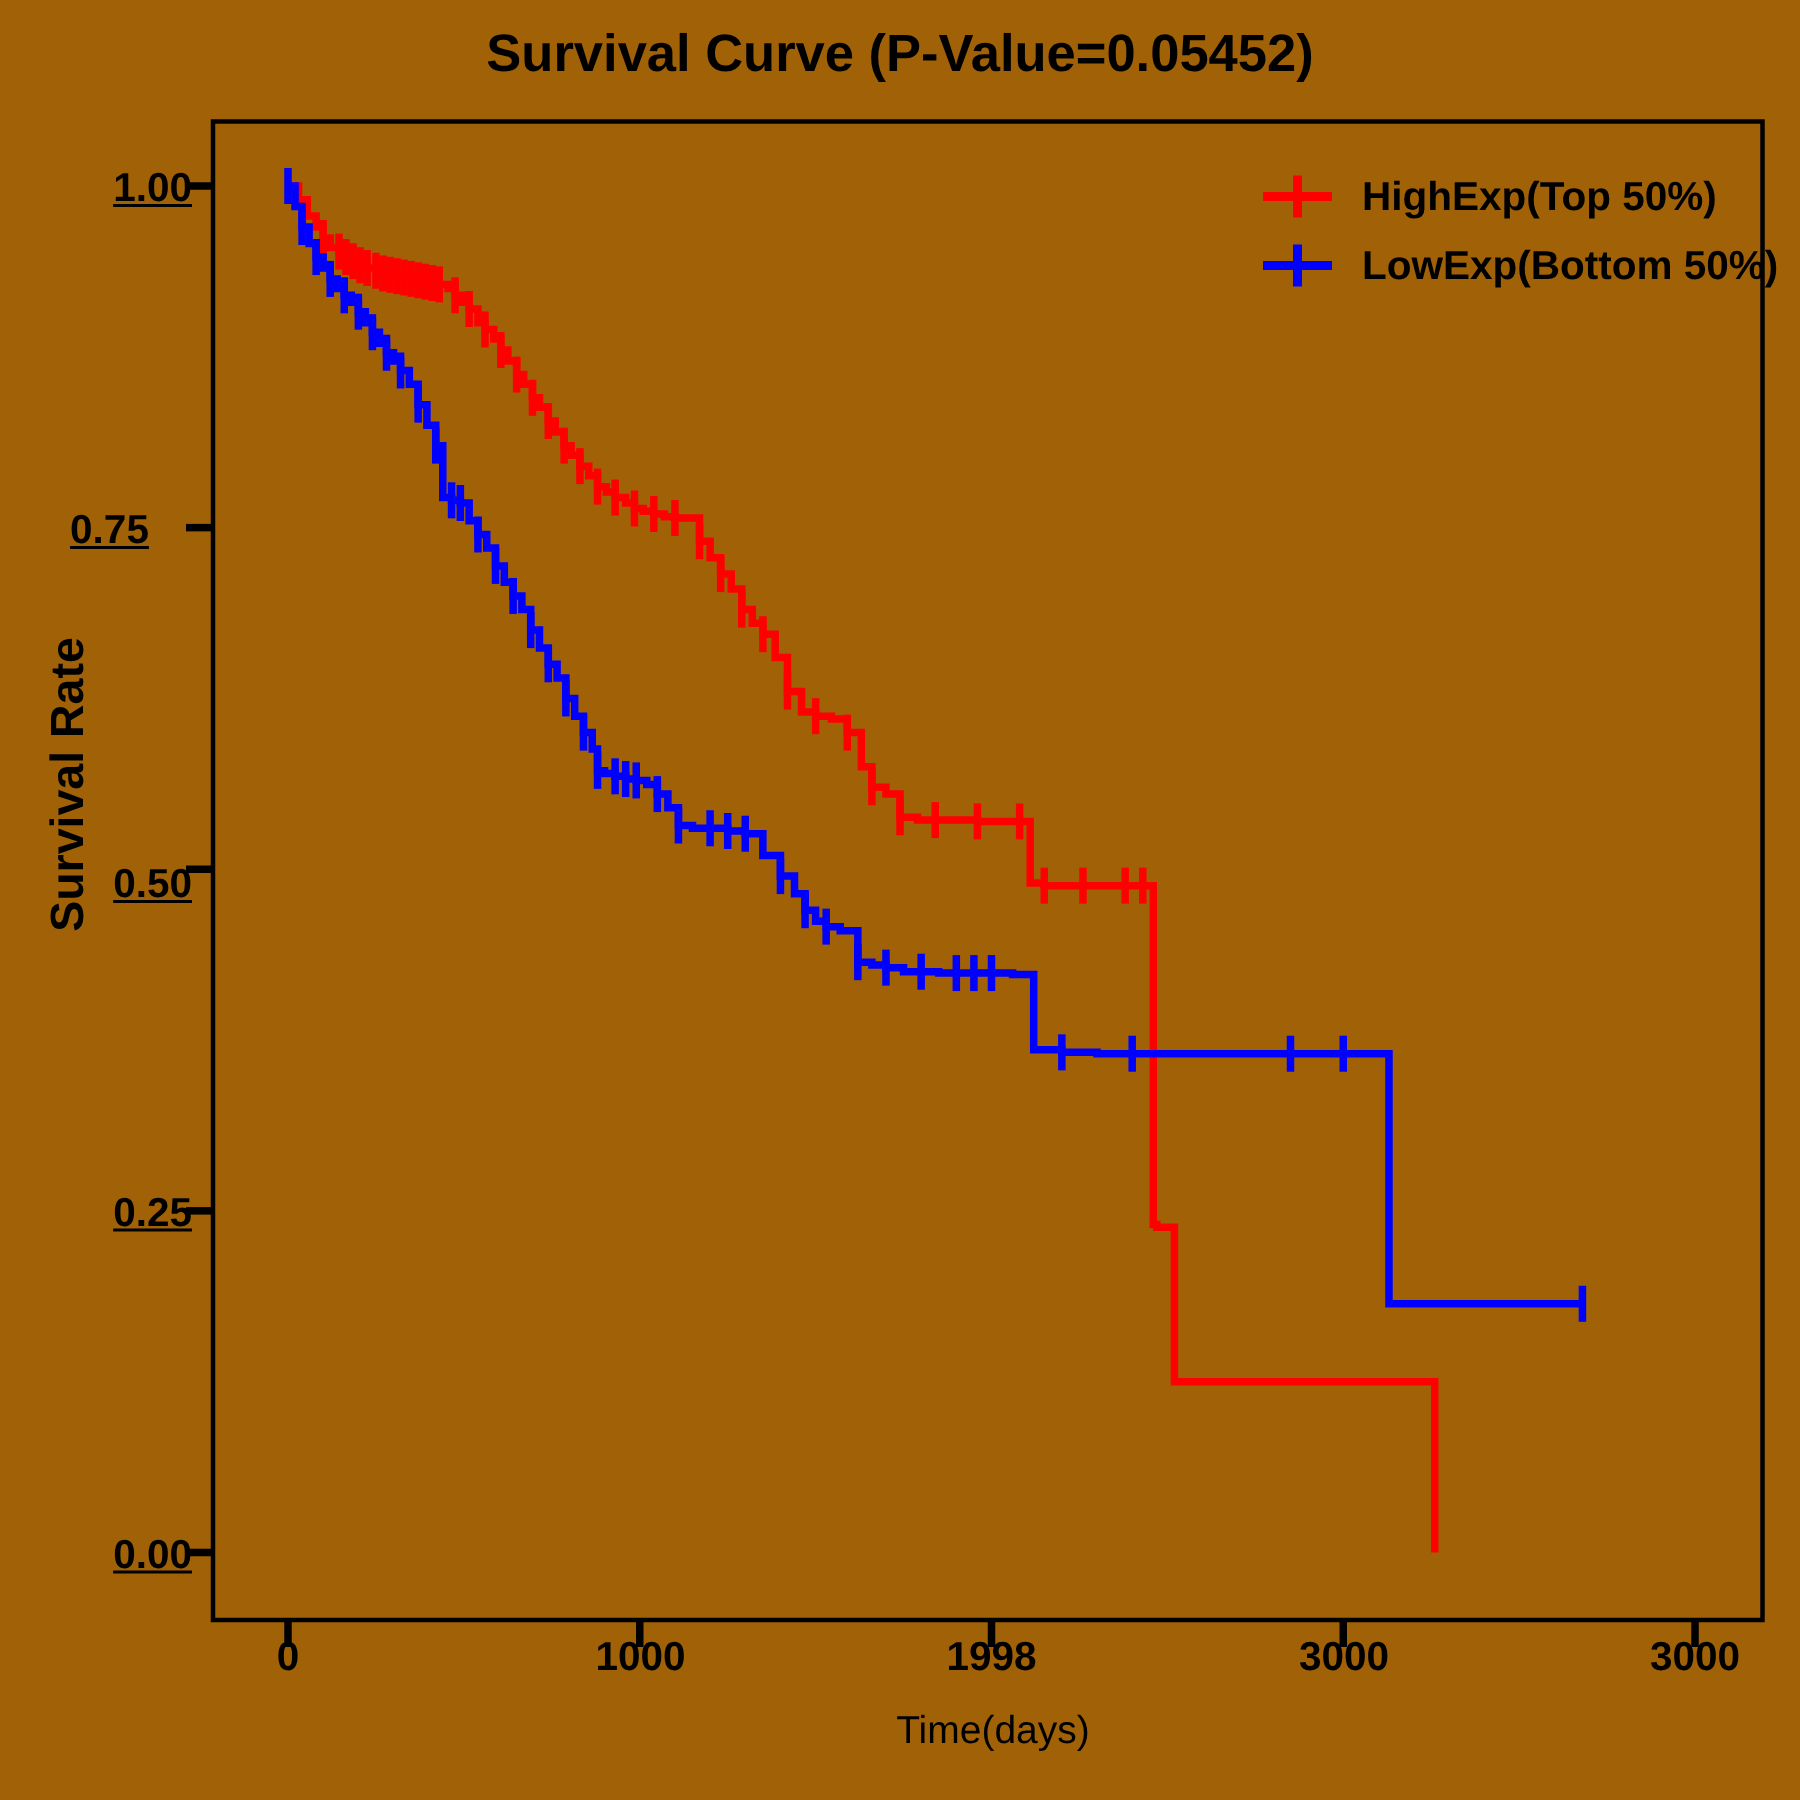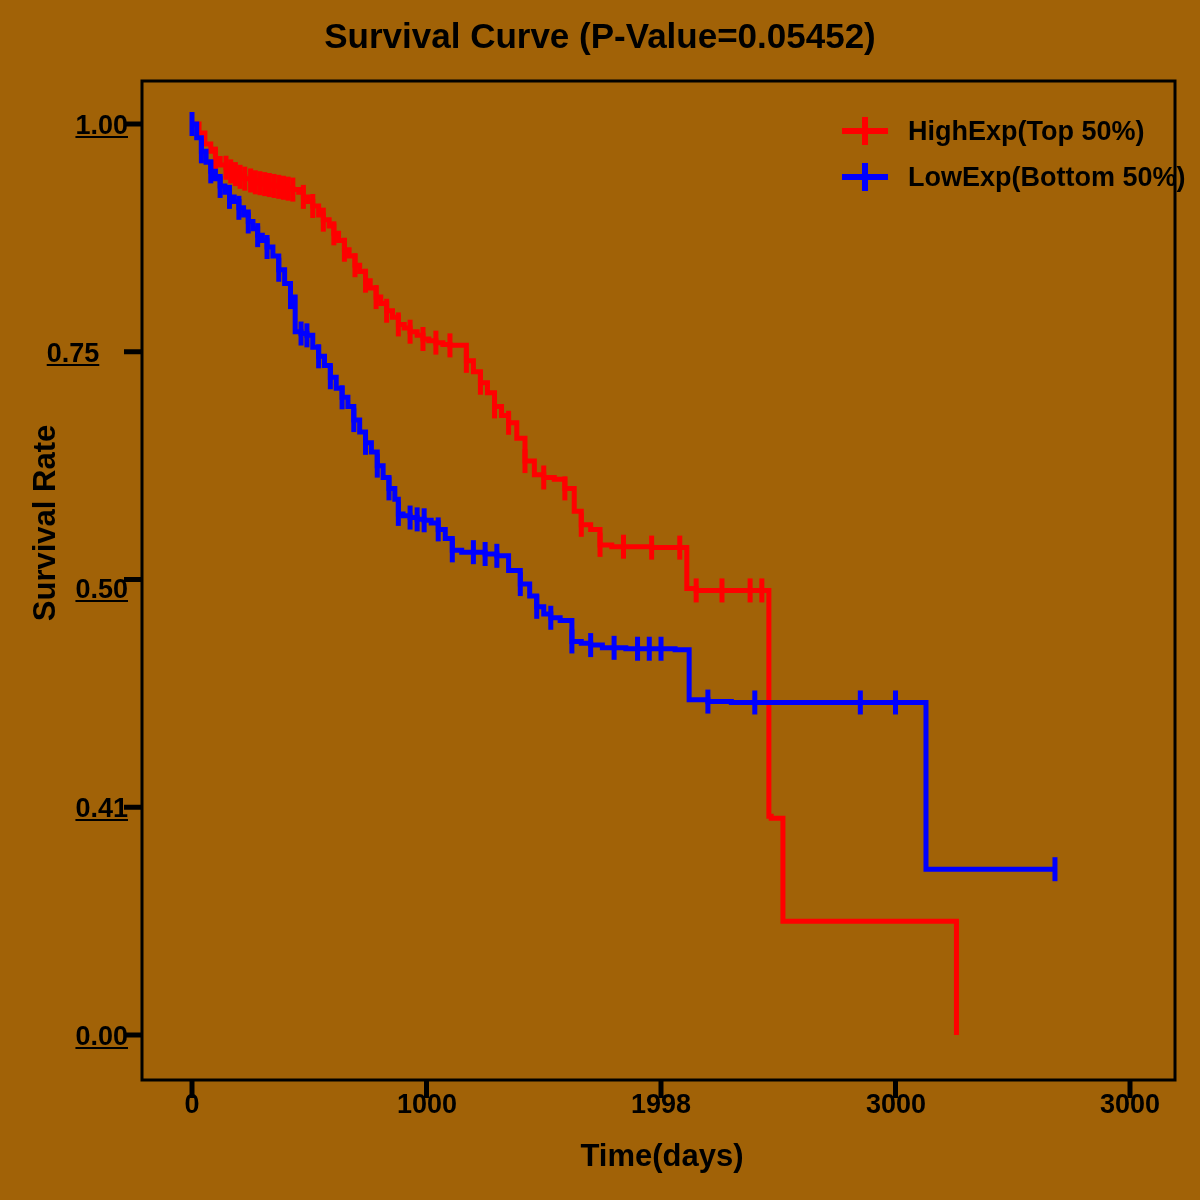--- a/index.html
+++ b/index.html
@@ -42,22 +42,22 @@
     color: #000000;
     transform: rotate(-90deg);
     transform-origin: center center;
   }
   #x-axis-title {
     position: absolute;
     left: 392px;
     top: 1138px;
     width: 540px;
     text-align: center;
-    font-size: 31px;
-    font-weight: bold;
+    font-size: 26px;
+    font-weight: normal;
     color: #000000;
   }
   .tick-label-y {
     position: absolute;
     text-align: right;
     font-size: 27px;
     font-weight: bold;
     color: #000000;
     width: 110px;
     text-decoration: underline;
@@ -114,21 +114,21 @@
 <div id="page">
 
   <div id="chart-title">Survival Curve (P-Value=0.05452)</div>
 
   <div id="y-axis-title">Survival Rate</div>
   <div id="x-axis-title">Time(days)</div>
 
   <div class="tick-label-y" style="left:18px; top:110px;">1.00</div>
   <div class="tick-label-y" style="left:18px; top:338px;text-align:center;">0.75</div>
   <div class="tick-label-y" style="left:18px; top:574px;">0.50</div>
-  <div class="tick-label-y" style="left:18px; top:793px;">0.41</div>
+  <div class="tick-label-y" style="left:18px; top:793px;">0.25</div>
   <div class="tick-label-y" style="left:18px; top:1021px;text-align:right;">0.00</div>
 
   <div class="tick-label-x" style="left:122px;  top:1089px;">0</div>
   <div class="tick-label-x" style="left:357px;  top:1089px;">1000</div>
   <div class="tick-label-x" style="left:591px;  top:1089px;">1998</div>
   <div class="tick-label-x" style="left:826px;  top:1089px;">3000</div>
   <div class="tick-label-x" style="left:1060px; top:1089px;">3000</div>
 
   <svg id="plot-svg" width="1200" height="1200">
     <g id="frame-group">

